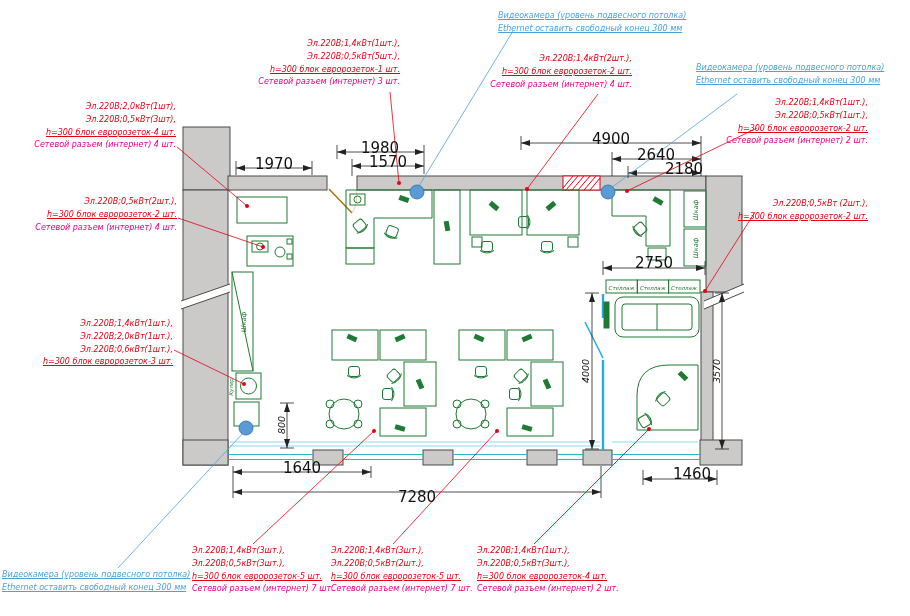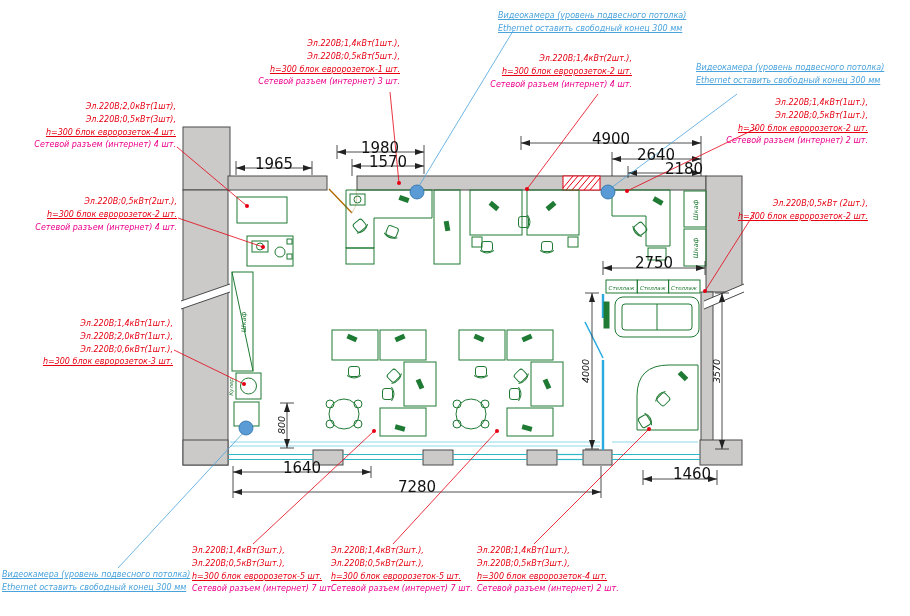--- a/index.html
+++ b/index.html
@@ -382,27 +382,27 @@
 </div>
 <div class="note center" style="left:696px;top:62px;width:172px">
   <span class="ln cam">Видеокамера (уровень подвесного потолка)</span>
   <span class="ln cam">Ethernet оставить свободный конец 300 мм</span>
 </div>
 <div class="note center" style="left:2px;top:569px;width:160px">
   <span class="ln cam">Видеокамера (уровень подвесного потолка)</span>
   <span class="ln cam">Ethernet оставить свободный конец 300 мм</span>
 </div>
 
-<div class="dim" style="left:274px;top:155px">1965</div>
+<div class="dim" style="left:274px;top:155px">1970</div>
 <div class="dim" style="left:380px;top:139px">1980</div>
 <div class="dim" style="left:388px;top:153px">1570</div>
 <div class="dim" style="left:611px;top:130px">4900</div>
 <div class="dim" style="left:656px;top:146px">2640</div>
 <div class="dim" style="left:684px;top:160px">2180</div>
 <div class="dim" style="left:654px;top:254px">2750</div>
 <div class="dim" style="left:302px;top:459px">1640</div>
-<div class="dim" style="left:417px;top:478px">7280</div>
+<div class="dim" style="left:417px;top:488px">7280</div>
 <div class="dim" style="left:692px;top:465px">1460</div>
 <div class="dimv" style="left:281px;top:425px">800</div>
 <div class="dimv" style="left:585px;top:371px">4000</div>
 <div class="dimv" style="left:716px;top:371px">3570</div>
 
 </div>
 
 </body></html>

